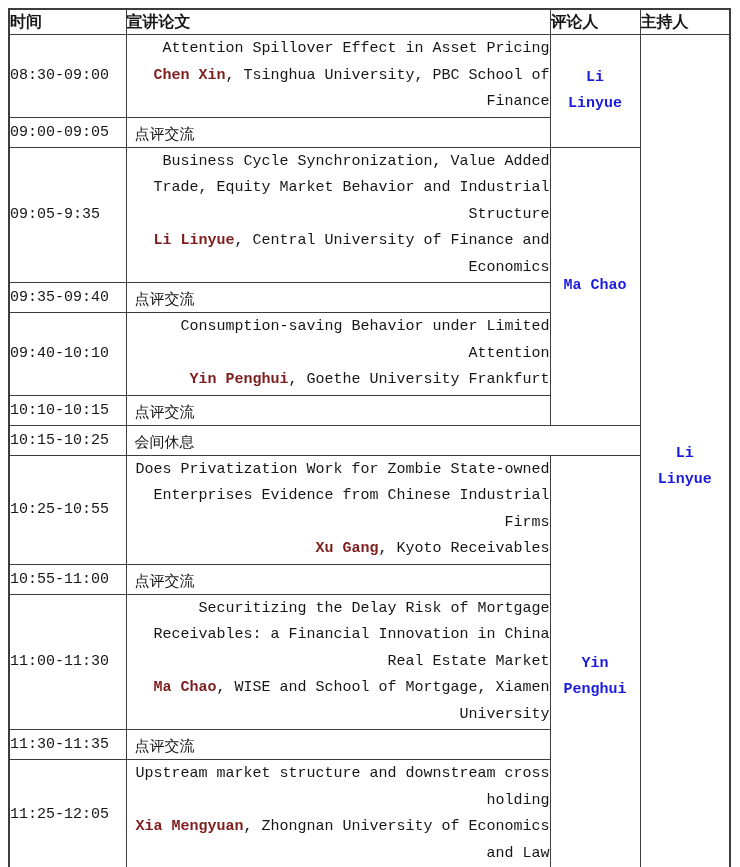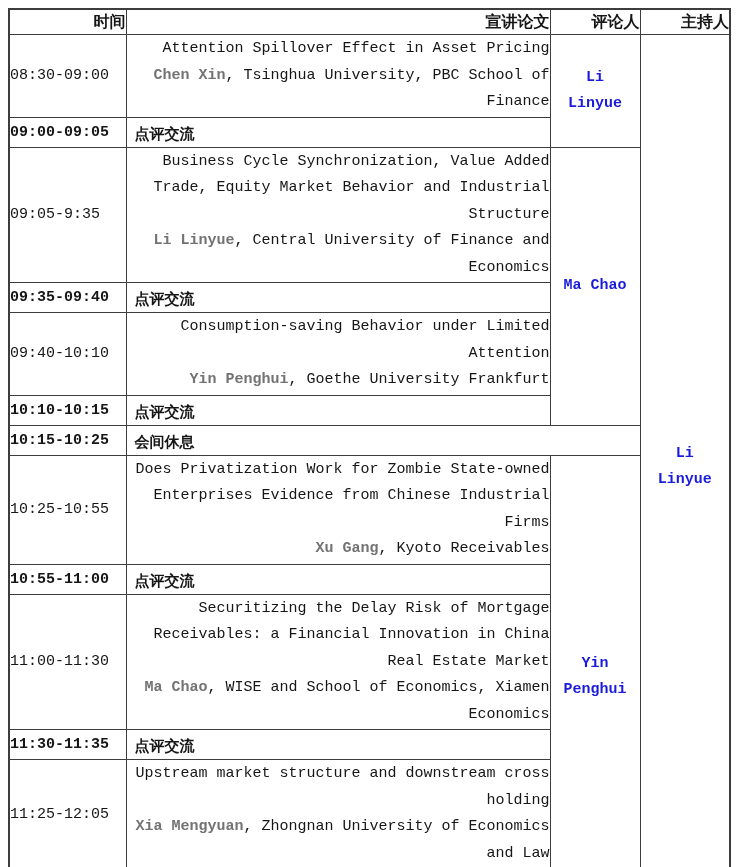--- a/index.html
+++ b/index.html
@@ -21,21 +21,21 @@
     border: 2px solid #3d3d3d;
   }
   table.schedule td, table.schedule th {
     border: 1px solid #3d3d3d;
     overflow: hidden;
   }
   thead th {
     height: 24px;
     font-size: 16px;
     font-weight: bold;
-    text-align: right;
+    text-align: left;
     padding: 0;
     border-bottom: 2px solid #3d3d3d;
     font-family: "Liberation Sans", "DejaVu Sans", sans-serif;
   }
   td.time {
     text-align: left;
     vertical-align: middle;
     font-size: 15px;
     padding: 0;
     letter-spacing: 0px;
@@ -43,31 +43,31 @@
   td.paper {
     vertical-align: middle;
     font-size: 15px;
     line-height: 26.5px;
     padding: 1px 0 1px 8px;
     text-align: right;
   }
   td.paper .title { display: block; }
   td.paper .author { display: block; }
   .aname {
-    color: #737373;
+    color: #7f1d1d;
     font-weight: bold;
   }
   td.zh {
     font-size: 15px;
     padding: 4px 0 0 8px;
     vertical-align: middle;
     font-family: "Liberation Sans", "DejaVu Sans", sans-serif;
     margin-top: 15px;
   }
-  tr.small td { height: 25px; font-weight: bold; }
+  tr.small td { height: 25px; }
   td.who {
     text-align: center;
     vertical-align: middle;
     padding: 0;
   }
   td.who span {
     display: inline-block;
     max-width: 76px;
     font-size: 15px;
     line-height: 26px;
@@ -149,21 +149,21 @@
     </tr>
     <tr class="small">
       <td class="time">10:55-11:00</td>
       <td class="zh">点评交流</td>
     </tr>
 
     <tr>
       <td class="time">11:00-11:30</td>
       <td class="paper">
         <span class="title">Securitizing the Delay Risk of Mortgage Receivables: a Financial Innovation in China Real Estate Market</span>
-        <span class="author"><span class="aname">Ma Chao</span><span>, WISE and School of Economics, Xiamen Economics</span></span>
+        <span class="author"><span class="aname">Ma Chao</span><span>, WISE and School of Mortgage, Xiamen University</span></span>
       </td>
     </tr>
     <tr class="small">
       <td class="time">11:30-11:35</td>
       <td class="zh">点评交流</td>
     </tr>
 
     <tr>
       <td class="time">11:25-12:05</td>
       <td class="paper">

